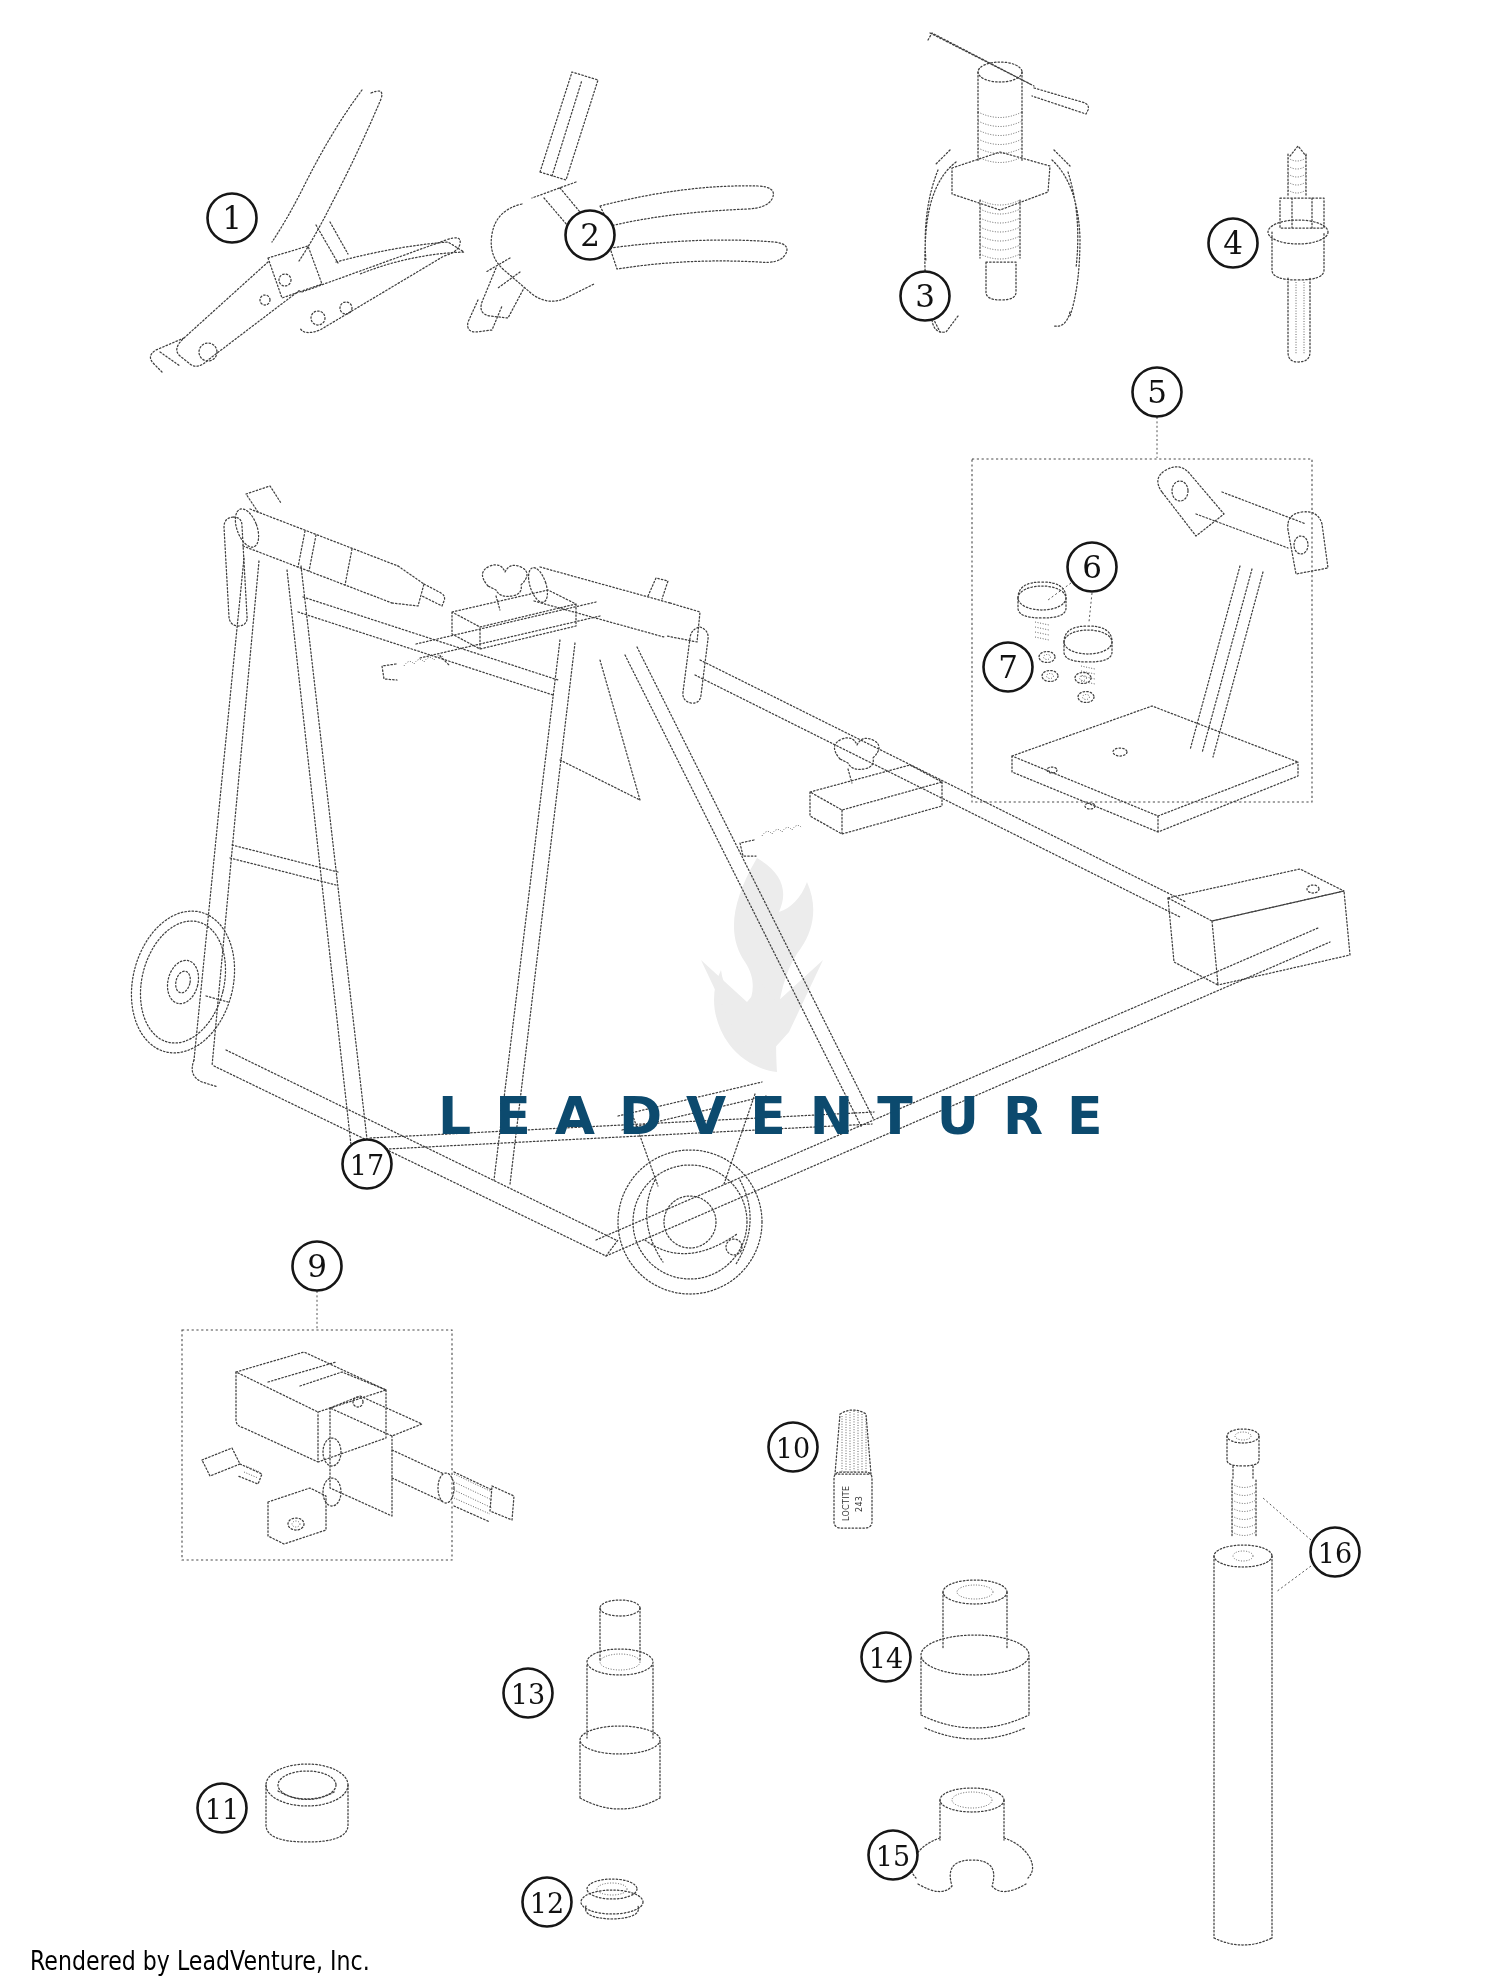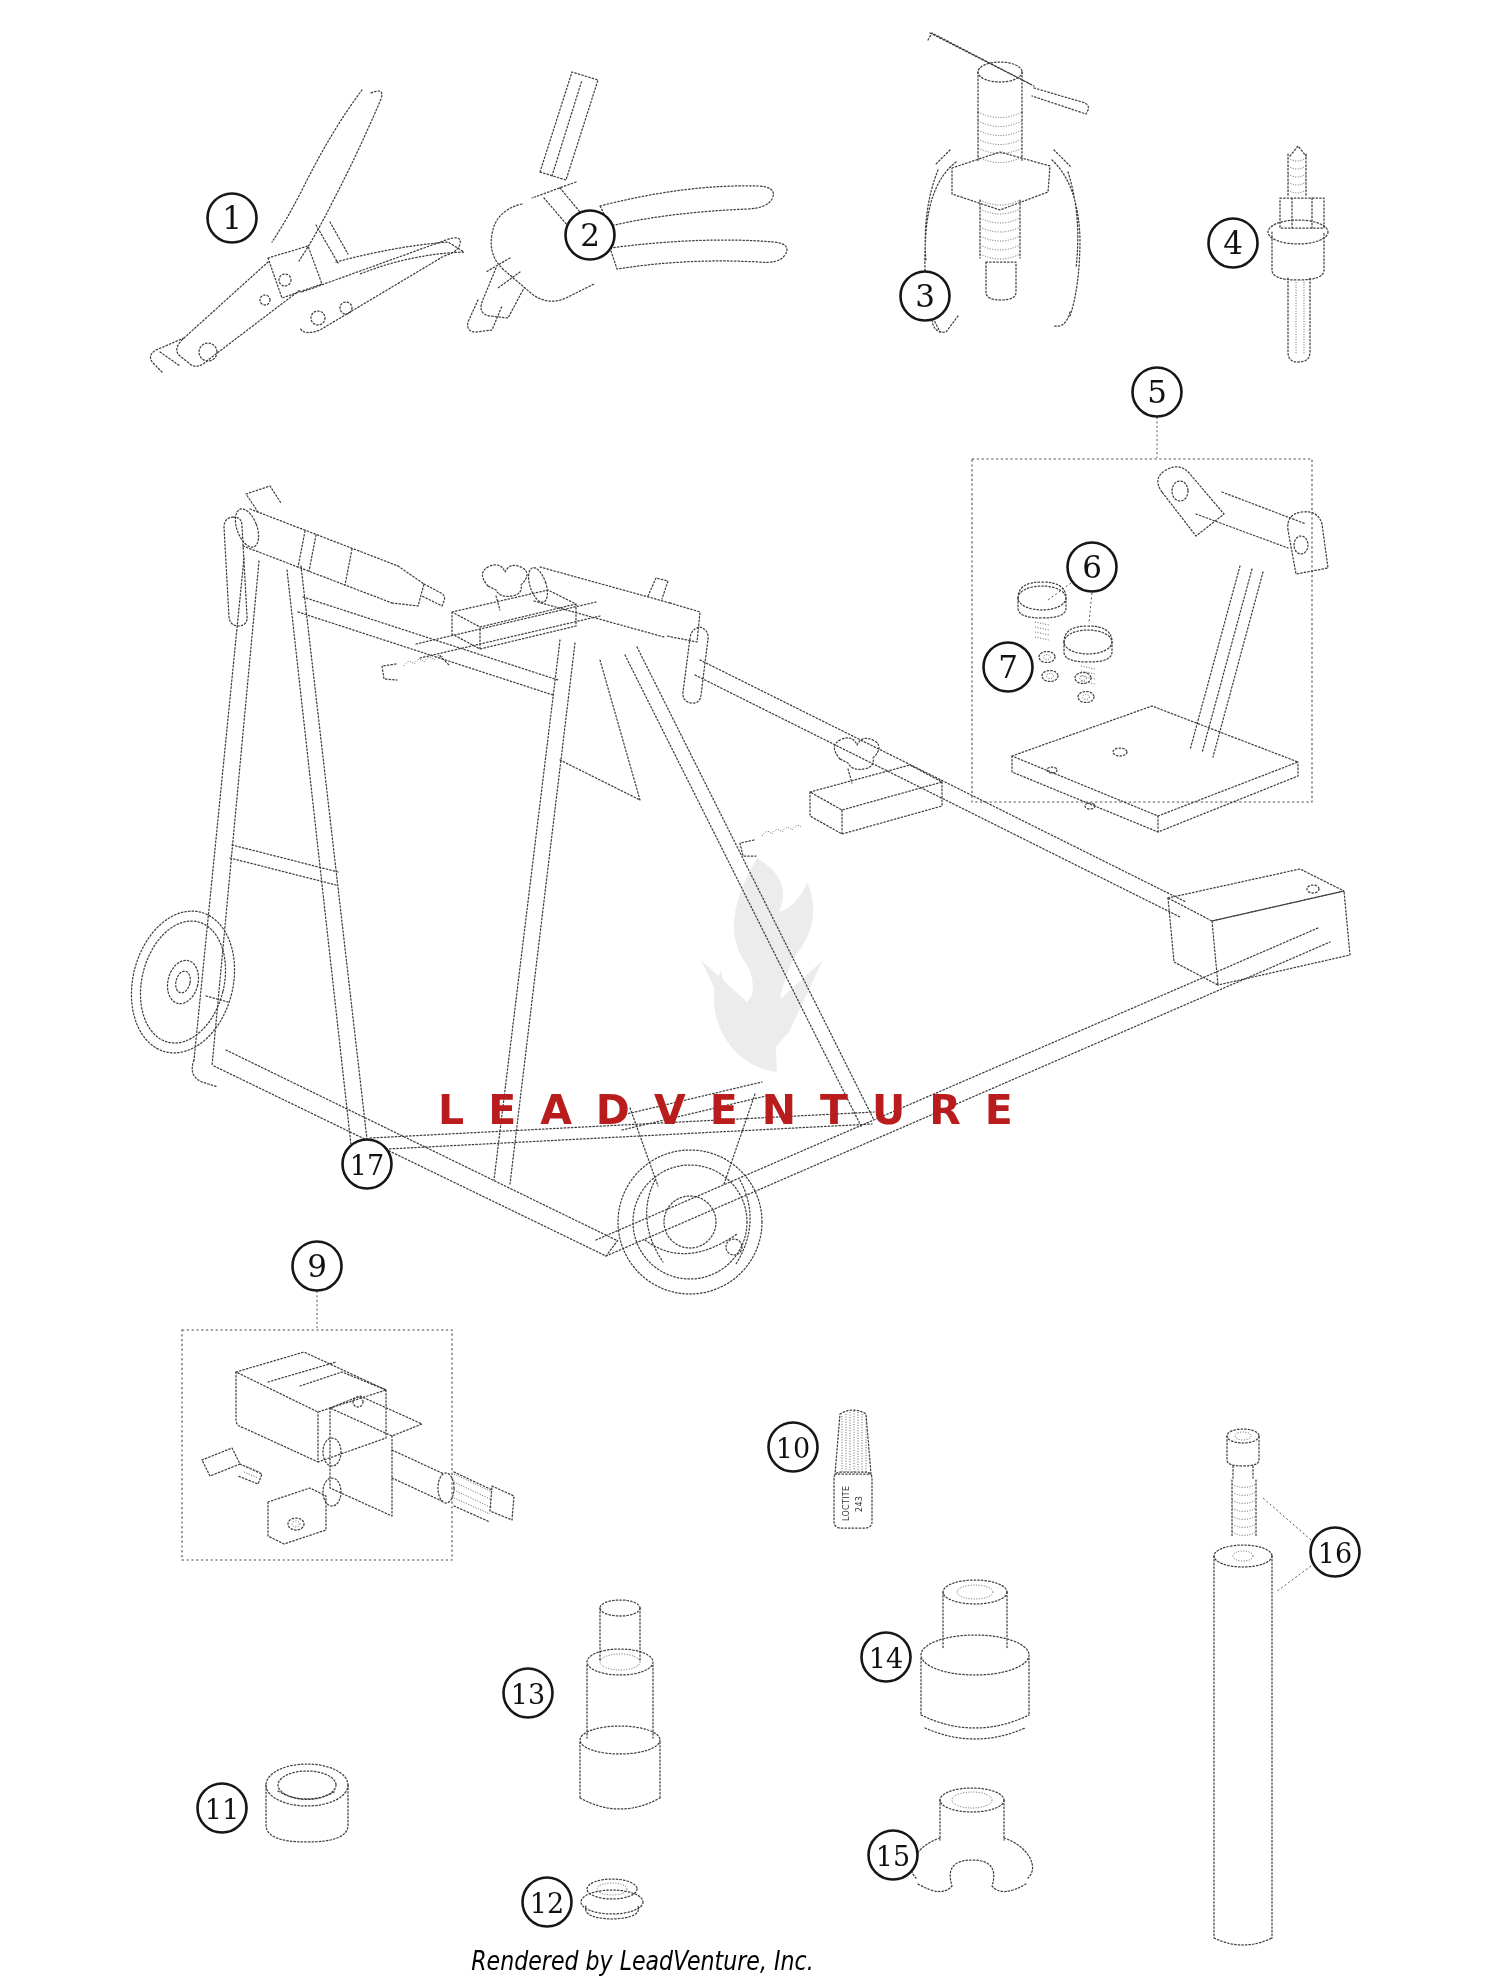--- a/index.html
+++ b/index.html
@@ -9,23 +9,23 @@
   .ln{fill:none;stroke:#3f3f3f;stroke-width:1.25;stroke-dasharray:1.5 2.1;
       stroke-linecap:round;stroke-linejoin:round;}
   .ht{fill:none;stroke:#555;stroke-width:.9;stroke-dasharray:1 1.6;}
   .bx{fill:none;stroke:#4a4a4a;stroke-width:1.1;stroke-dasharray:2.2 2.6;}
   .ld{fill:none;stroke:#555;stroke-width:1;stroke-dasharray:2 2.4;}
   .wm{fill:#ececec;stroke:none;}
   .co{fill:#ffffff;stroke:#161616;stroke-width:2.6;}
   .cot{font-family:"DejaVu Serif",serif;fill:#111;}
   .loct{font-family:"DejaVu Sans",sans-serif;fill:#333;letter-spacing:.3px;}
   #watermark-text{position:absolute;left:438px;top:1086px;width:700px;
-      font-family:"DejaVu Sans",sans-serif;font-weight:bold;font-size:41px;
-      letter-spacing:24px;color:#b91c1c;white-space:nowrap;}
-  #footer{position:absolute;left:0;top:1946px;width:1284px;text-align:center;font-style:italic;}
+      font-family:"DejaVu Sans",sans-serif;font-weight:bold;font-size:52px;
+      letter-spacing:24px;color:#0c4a6e;white-space:nowrap;}
+  #footer{position:absolute;left:0;top:1946px;width:1284px;}
   #footer span{display:inline-block;font-family:"DejaVu Sans",sans-serif;font-size:26px;
       color:#000;transform:scaleX(.85);transform-origin:center;}
 </style>
 </head>
 <body>
 
 <div id="stage">
 
 <svg id="art" width="1500" height="1988" viewBox="0 0 1500 1988">
 

